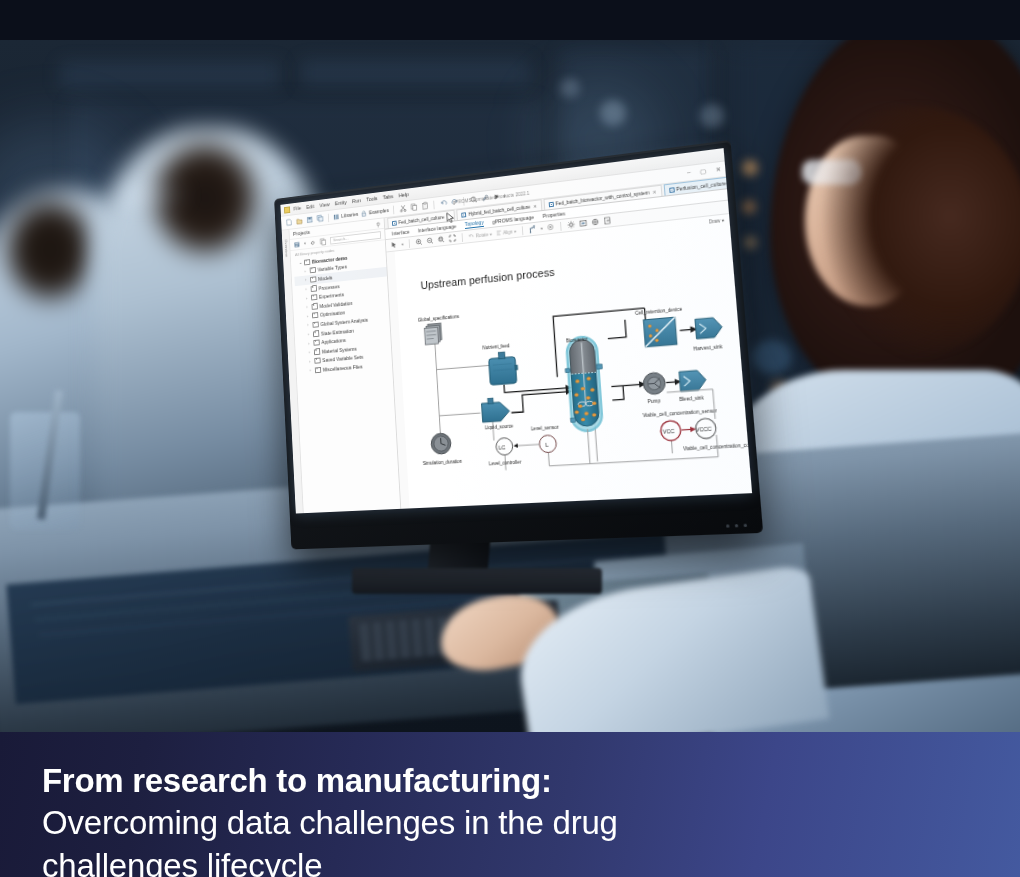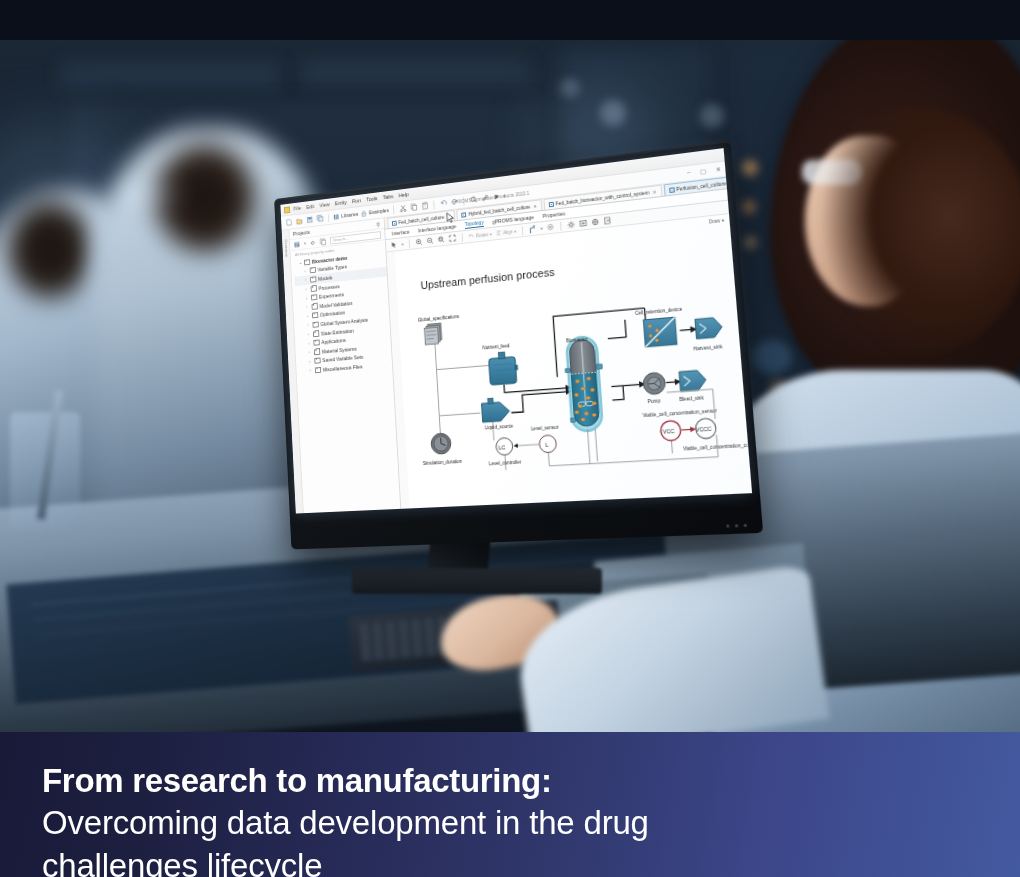--- a/index.html
+++ b/index.html
@@ -839,16 +839,16 @@
           <span class="mon-dot"></span>
           <span class="mon-dot"></span>
           <span class="mon-dot"></span>
         </div>
       </div>
     </div>
   </div>
 
   <div class="banner">
     <h1>From research to manufacturing:</h1>
-    <h2>Overcoming data development in the drug</h2>
+    <h2>Overcoming data challenges in the drug</h2>
     <h2>challenges lifecycle</h2>
   </div>
 </div>
 
 </body></html>

